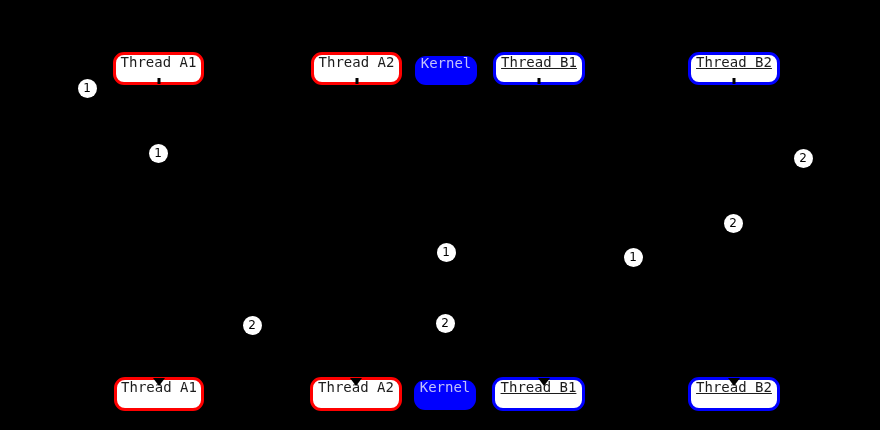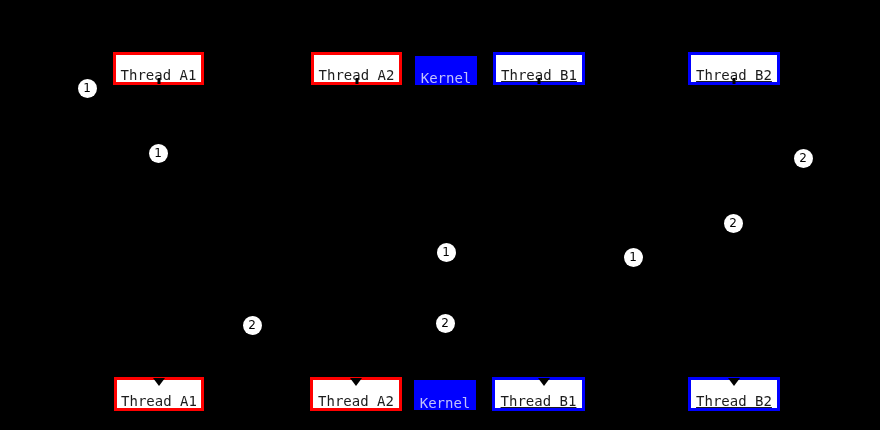--- a/index.html
+++ b/index.html
@@ -16,27 +16,28 @@
     position: relative;
     width: 880px;
     height: 430px;
     background: var(--bg, #000);
   }
   .box {
     position: absolute;
     box-sizing: border-box;
     background: var(--box-bg, #fff);
     display: flex;
-    align-items: flex-end;
+    align-items: flex-start;
     justify-content: center;
     font-family: "DejaVu Sans Mono", "Liberation Mono", monospace;
     font-size: 14px;
     line-height: 1;
     color: var(--box-text, #1c1c1c);
     white-space: nowrap;
+    border-radius: 11px;
   }
   .box.thread-a { border: 3px solid var(--red, #f00); }
   .box.thread-b { border: 3px solid var(--blue, #00f); text-decoration: underline; }
   .box.kernel {
     background: var(--kernel-bg, #00f);
     color: var(--kernel-text, #c2c2fa);
     border: none;
   }
   .tick {
     position: absolute;

